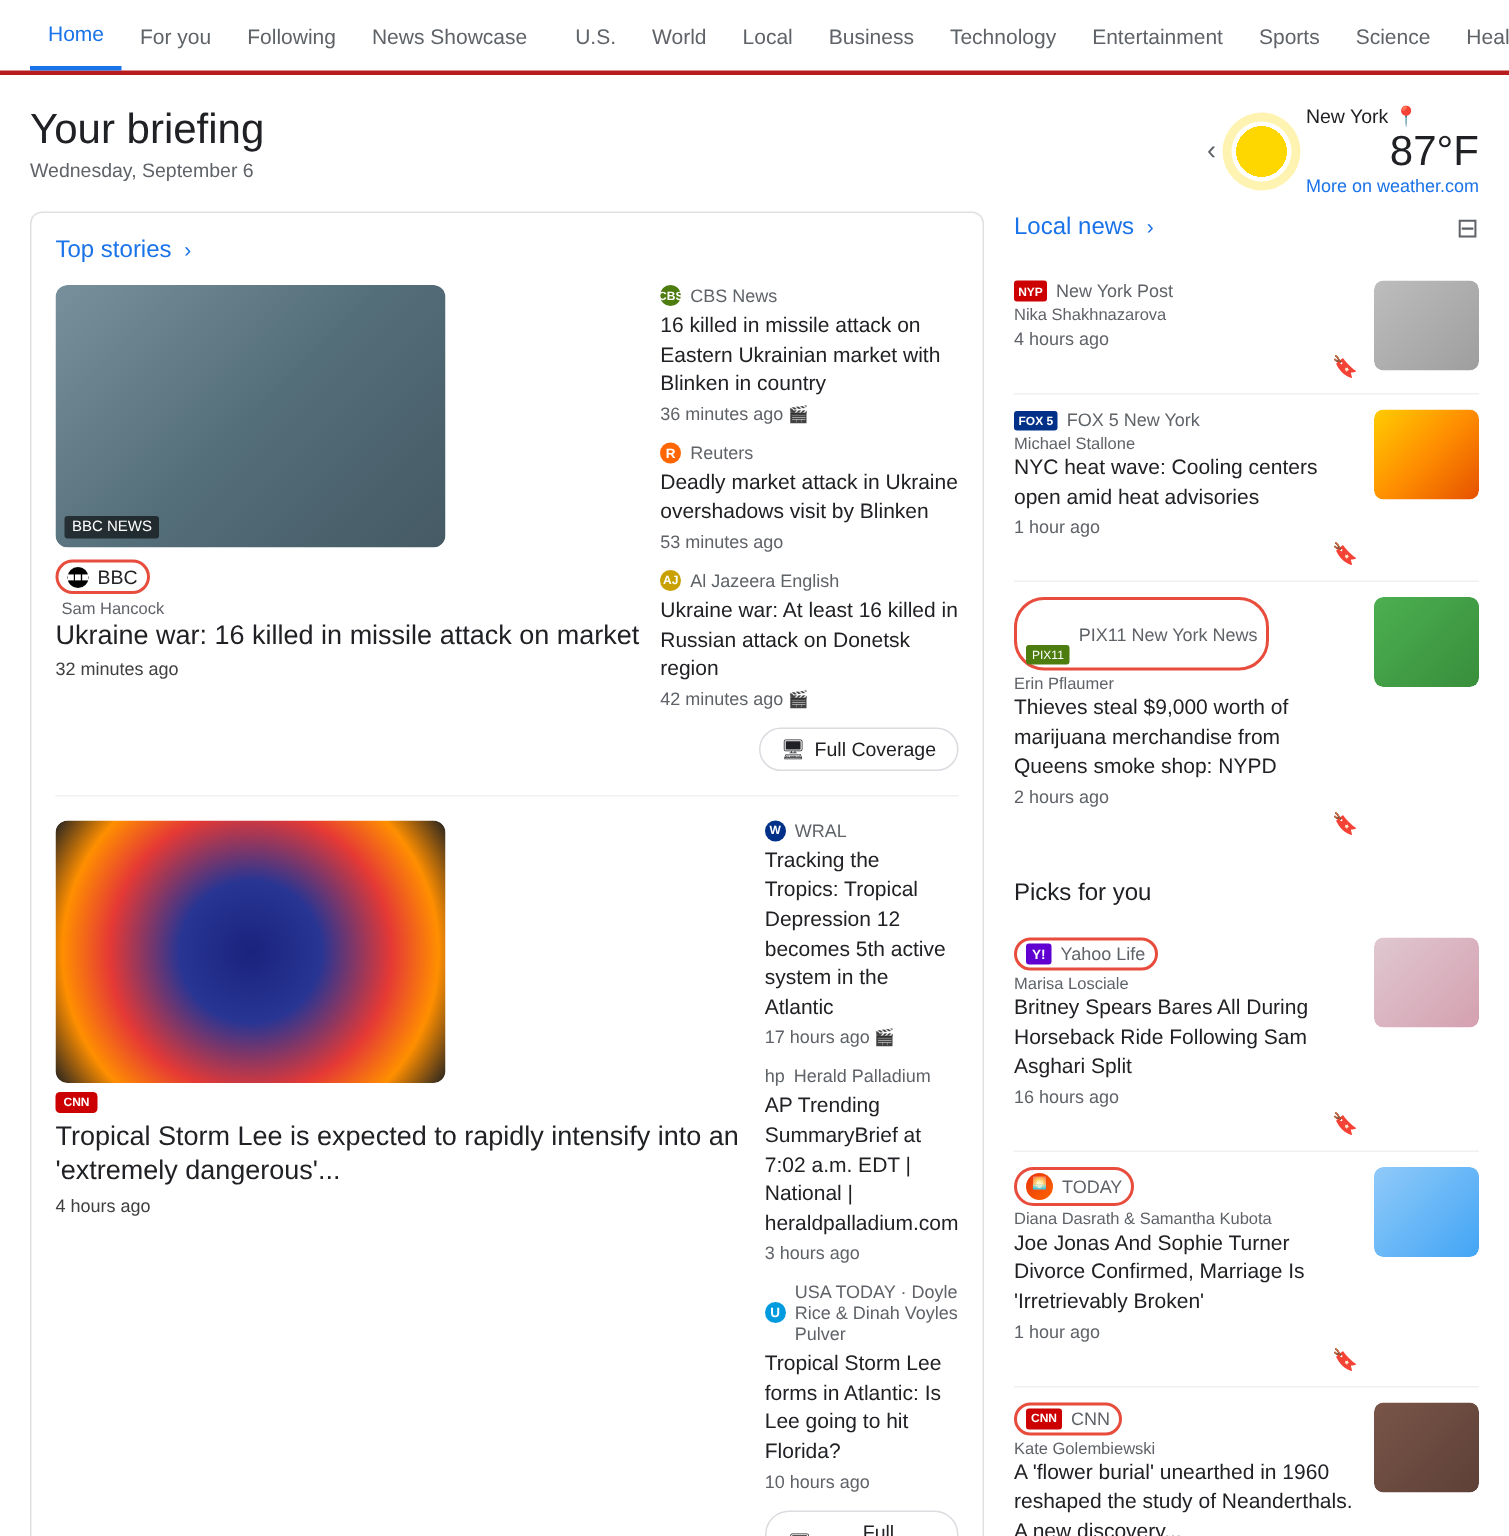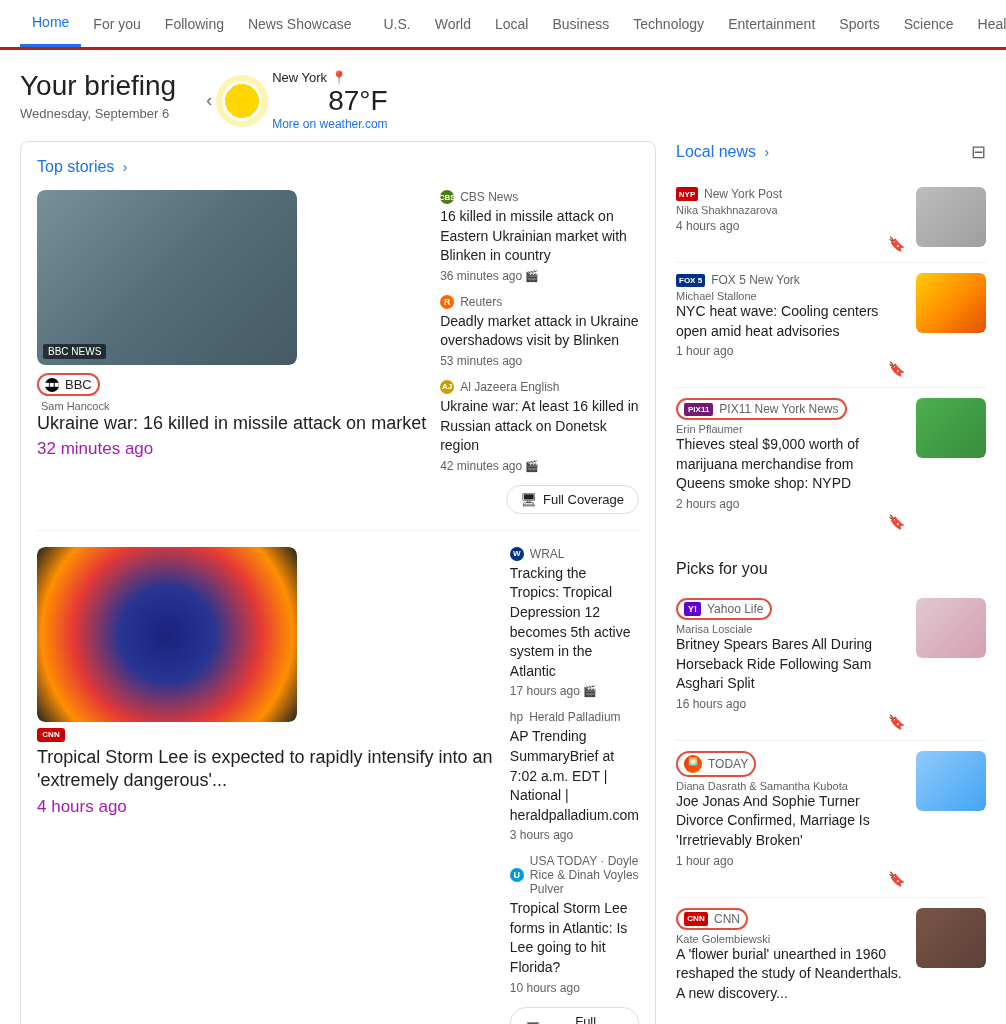--- a/index.html
+++ b/index.html
@@ -33,20 +33,21 @@
       height: 24px;
       background: #e0e0e0;
       margin: 0 4px;
       vertical-align: middle;
     }
 
     
     .briefing-header {
       padding: 20px 20px 10px 20px;
       display: flex;
+      justify-content: space-between;
       align-items: flex-start;
       gap: 30px;
     }
     .briefing-title { font-size: 28px; font-weight: 400; color: #202124; }
     .briefing-date { font-size: 13px; color: #5f6368; margin-top: 4px; }
     .weather-widget {
       display: flex;
       align-items: center;
       gap: 10px;
       text-align: right;
@@ -134,21 +135,21 @@
       display: flex; align-items: center; gap: 6px;
     }
     .story-left-image {
       width: 260px; height: 175px; border-radius: 8px;
       overflow: hidden; position: relative; margin-bottom: 8px;
     }
     .story-source-line {
       display: flex; align-items: center; gap: 6px; margin-bottom: 4px;
     }
     .story-headline-main { font-size: 18px; font-weight: 500; line-height: 1.3; margin-bottom: 4px; }
-    .story-time-main { font-size: 17px; color: #a21caf; }
+    .story-time-main { font-size: 12px; color: #404040; }
 
     
     .right-section { margin-bottom: 20px; }
     .news-item {
       display: flex; gap: 10px; align-items: flex-start;
       padding: 10px 0; border-bottom: 1px solid #f0f0f0;
     }
     .news-item:last-child { border-bottom: none; }
     .news-item-source {
       display: flex; align-items: center; gap: 6px;
@@ -402,21 +403,21 @@
         </div>
         <div class="news-item-image">
           <div class="img-ph fox5-ph" style="width:100%;height:100%;border-radius:6px;"></div>
         </div>
       </div>
 
       <div class="news-item">
         <div style="flex:1;">
           <div class="news-item-source">
             <span class="circled">
-              <span style="background:#701a75;color:#fff;font-size:8px;font-weight:bold;padding:2px 4px;border-radius:2px;display:inline-block;">PIX11</span>
+              <span style="background:#4d7c0f;color:#fff;font-size:8px;font-weight:normal;padding:2px 4px;border-radius:2px;display:inline-block;margin-top:28px;">PIX11</span>
               <span style="font-weight:500;">PIX11 New York News</span>
             </span>
           </div>
           <div class="source-author">Erin Pflaumer</div>
           <div class="news-item-headline">Thieves steal $9,000 worth of marijuana merchandise from Queens smoke shop: NYPD</div>
           <div class="news-item-time">2 hours ago</div>
           <div class="news-item-footer">
               <span class="story-save-icon">🔖</span>
             </div>
         </div>

